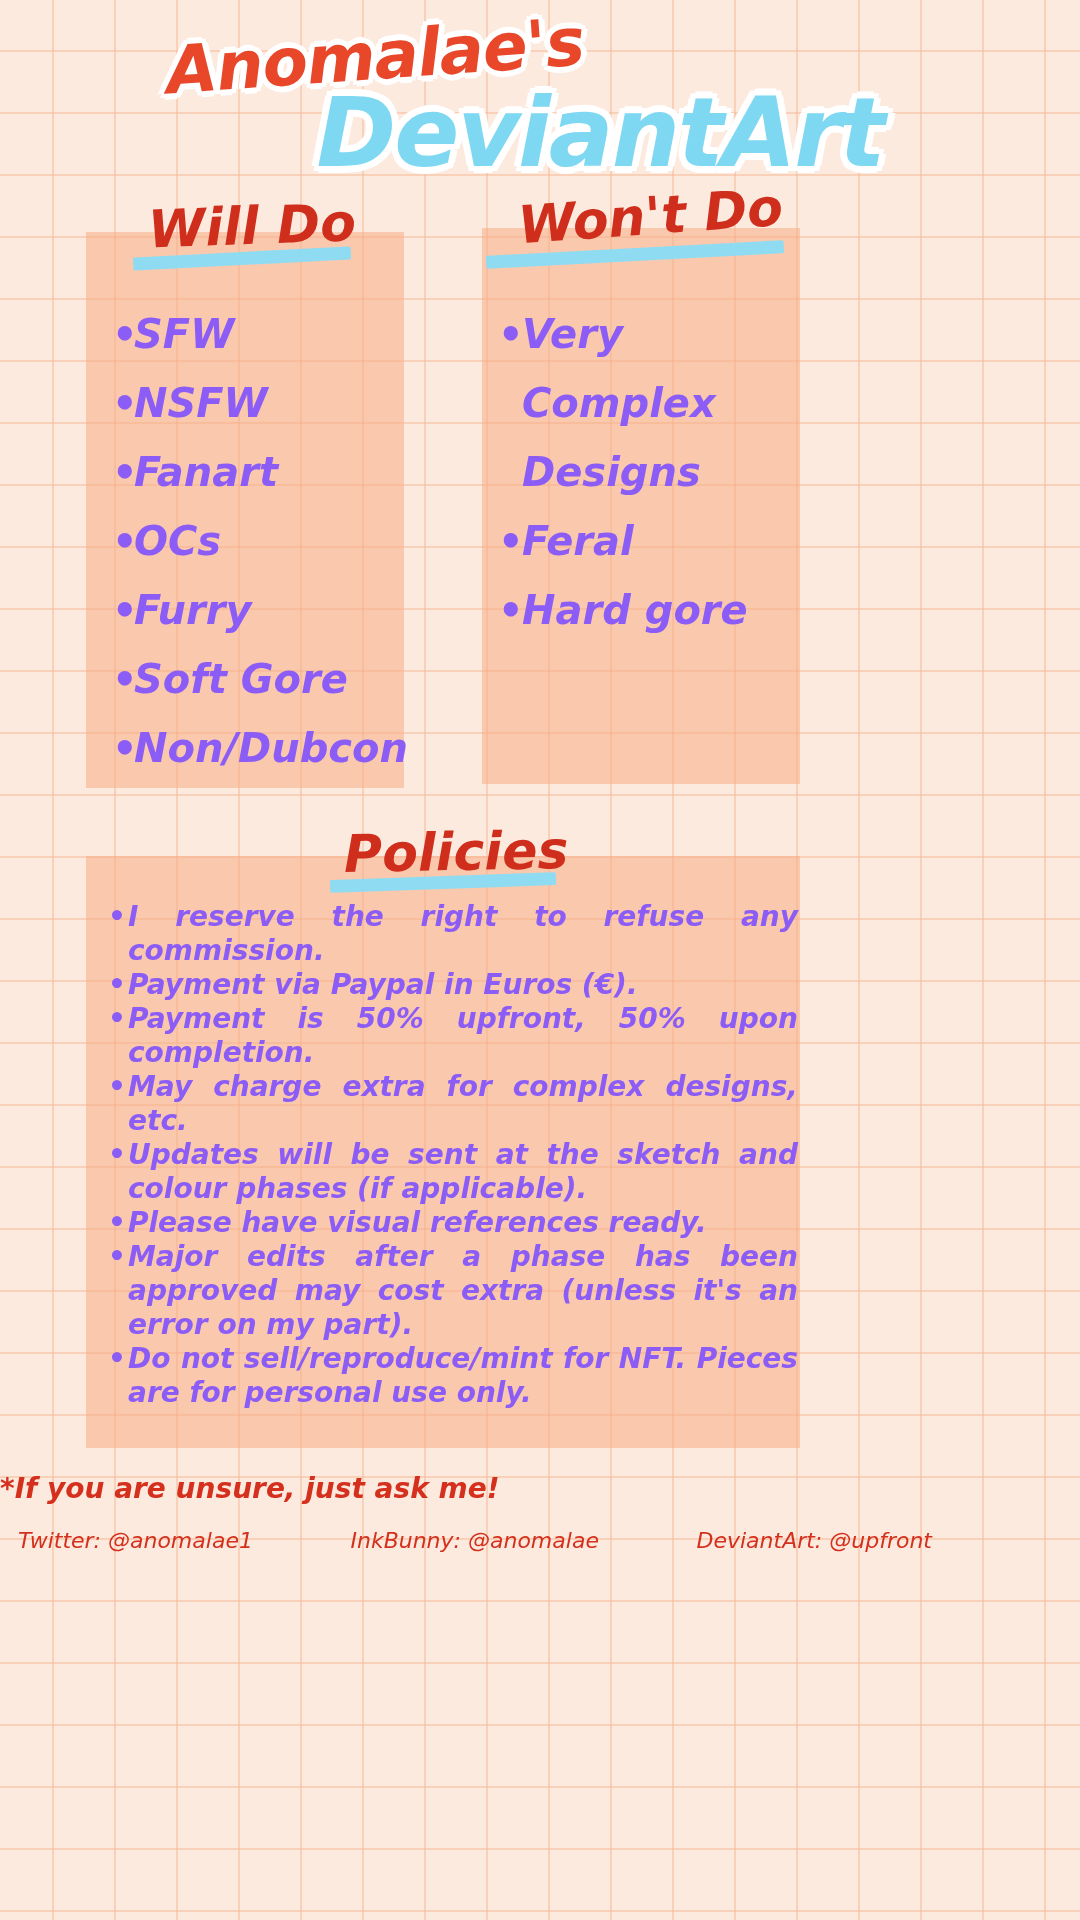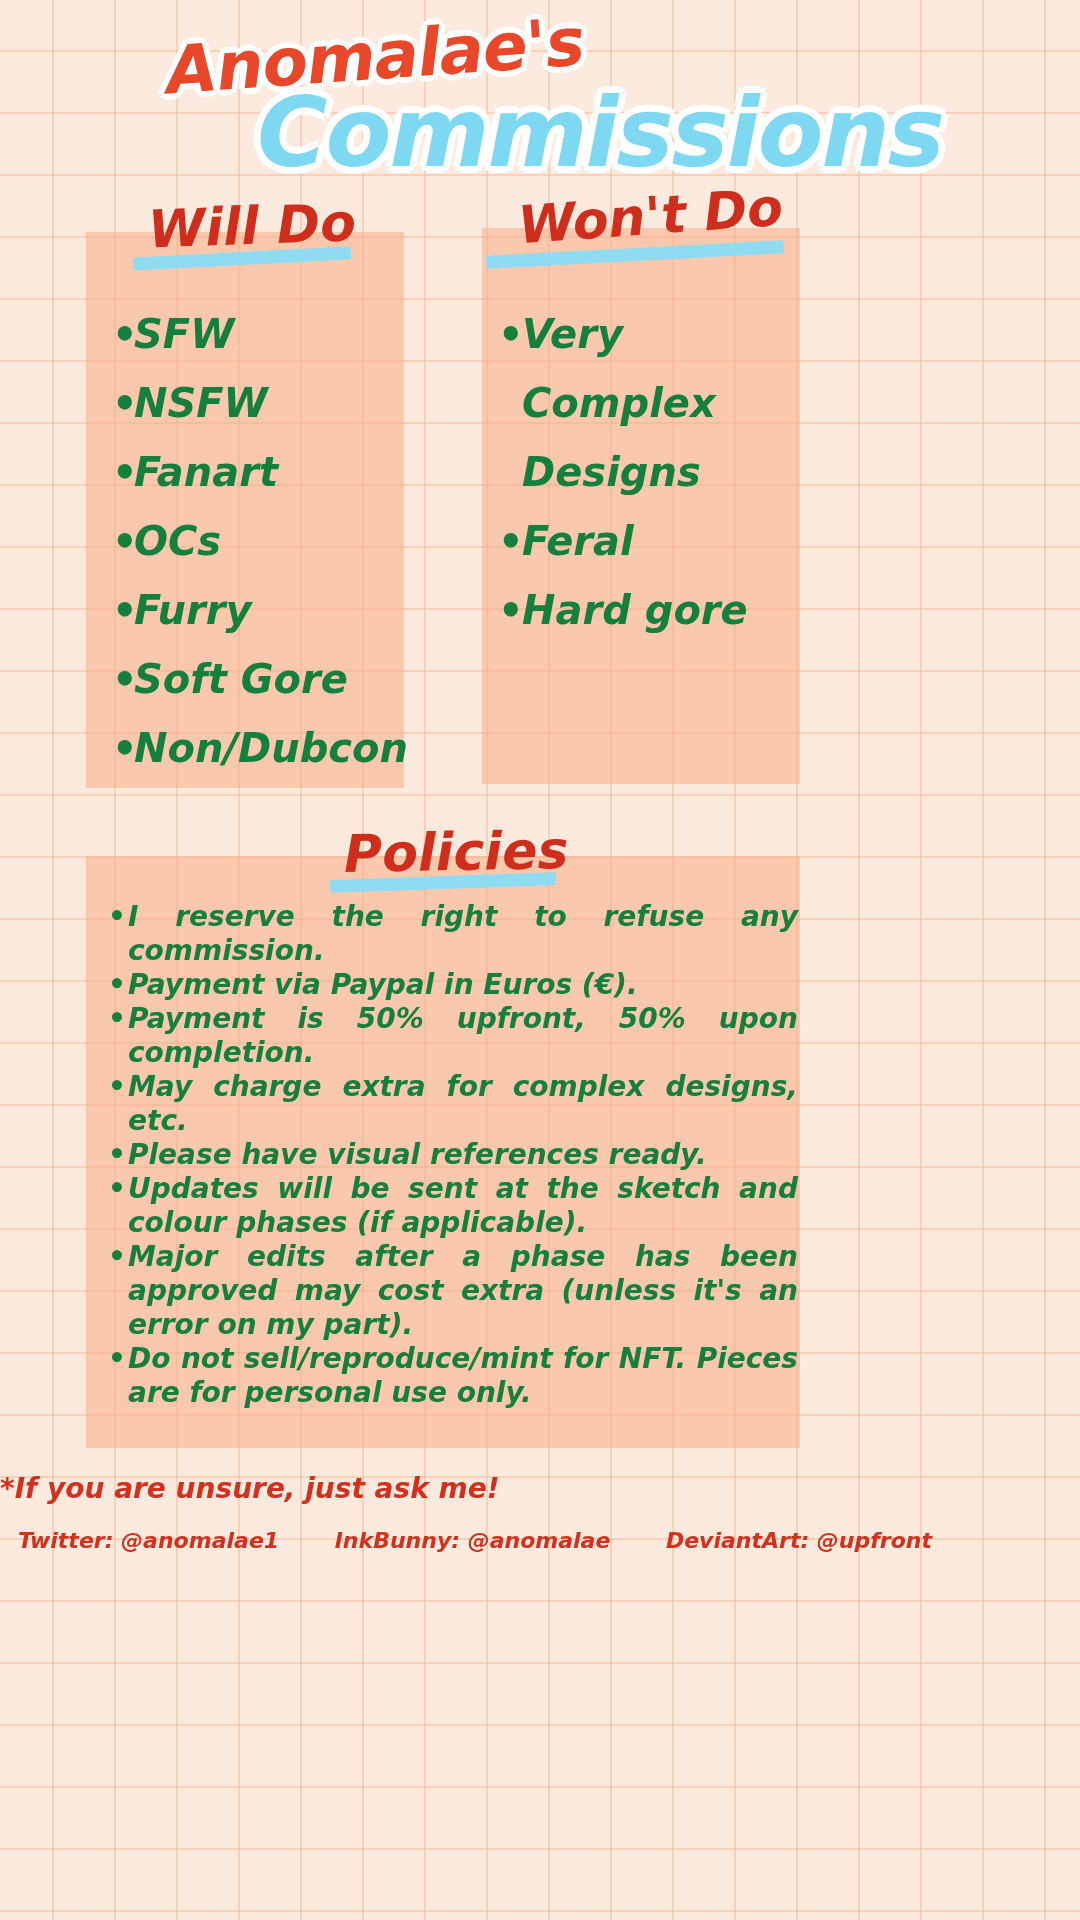--- a/index.html
+++ b/index.html
@@ -103,21 +103,21 @@
   #ul-policies   { left: 330px; top: 876px; width: 226px; transform: rotate(-2deg); }
 
   
   ul.bullets {
     list-style: none;
     margin: 0;
     padding: 0;
     position: absolute;
   }
   ul.bullets li {
-    color: #15803d;
+    color: #8b5cf6;
     font-family: "DejaVu Sans", sans-serif;
     font-weight: bold;
     font-style: italic;
     position: relative;
     padding-left: 22px;
   }
   ul.bullets li::before {
     content: "•";
     position: absolute;
     left: 0;
@@ -165,35 +165,35 @@
     position: absolute;
     top: 1528px;
     left: 0;
     width: 950px;
     display: flex;
     justify-content: space-between;
     padding: 0 18px;
     box-sizing: border-box;
     color: #d4301d;
     font-family: "DejaVu Sans", sans-serif;
-    font-weight: bold;
+    font-weight: normal;
     font-style: italic;
     font-size: 22px;
   }
 </style>
 </head>
 <body>
 
 <div class="page"></div>
 
 <div class="content">
 
   <div class="title-wrap">
     <span class="title-line1">Anomalae's</span>
-    <span class="title-line2">Commissions</span>
+    <span class="title-line2">DeviantArt</span>
   </div>
 
   <div class="panel" id="panel-will"></div>
   <div class="underline" id="ul-will"></div>
   <div class="heading" id="head-will">Will Do</div>
   <ul class="bullets" id="list-will">
     <li>SFW</li>
     <li>NSFW</li>
     <li>Fanart</li>
     <li>OCs</li>
@@ -212,22 +212,22 @@
   </ul>
 
   <div class="panel" id="panel-policies"></div>
   <div class="underline" id="ul-policies"></div>
   <div class="heading" id="head-policies">Policies</div>
   <ul class="bullets" id="list-policies">
     <li>I reserve the right to refuse any commission.</li>
     <li>Payment via Paypal in Euros (€).</li>
     <li>Payment is 50% upfront, 50% upon completion.</li>
     <li>May charge extra for complex designs, etc.</li>
+    <li><span>Updates will be sent at the </span><em>sketch</em><span> and </span><em>colour</em><span> phases (if applicable).</span></li>
     <li>Please have visual references ready.</li>
-    <li><span>Updates will be sent at the </span><em>sketch</em><span> and </span><em>colour</em><span> phases (if applicable).</span></li>
     <li>Major edits after a phase has been approved may cost extra (unless it's an error on my part).</li>
     <li>Do not sell/reproduce/mint for NFT. Pieces are for personal use only.</li>
   </ul>
 
   <div class="footnote">*If you are unsure, just ask me!</div>
 
   <div class="socials">
     <span>Twitter: @anomalae1</span>
     <span>InkBunny: @anomalae</span>
     <span>DeviantArt: @upfront</span>

